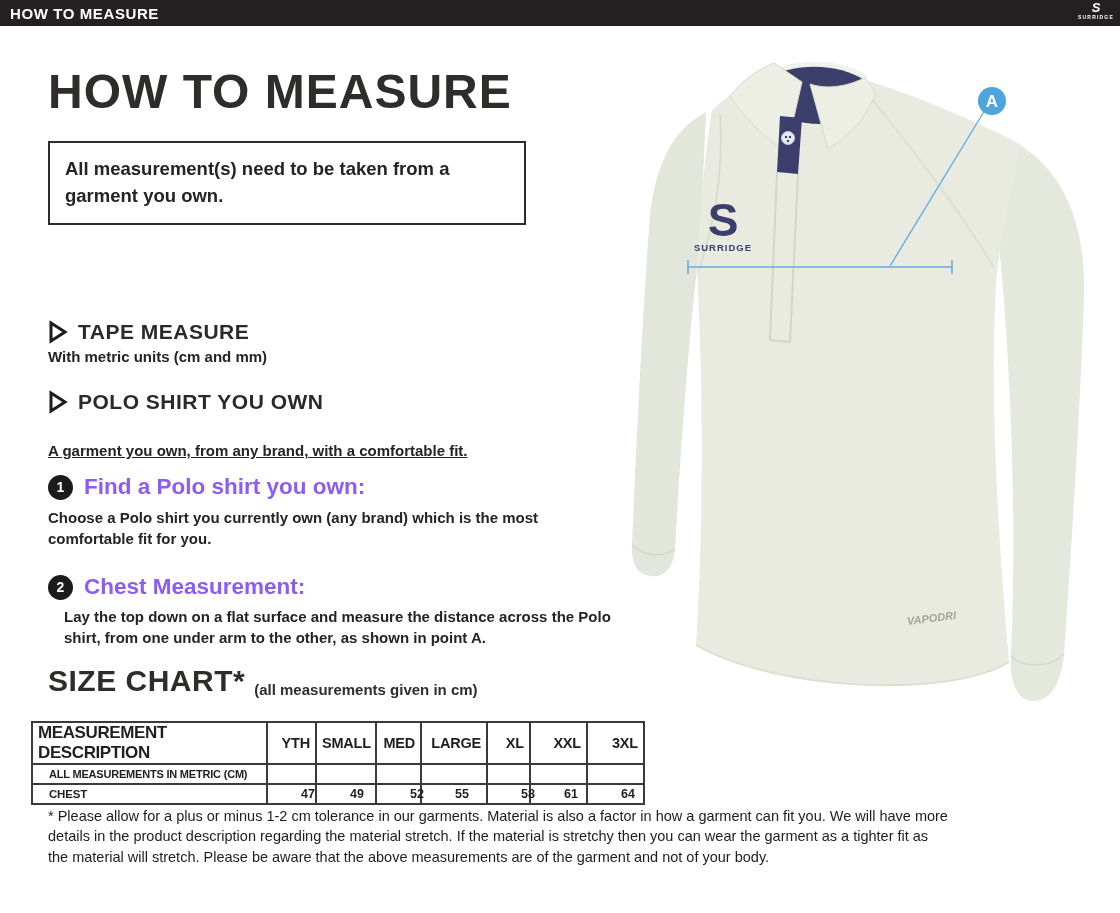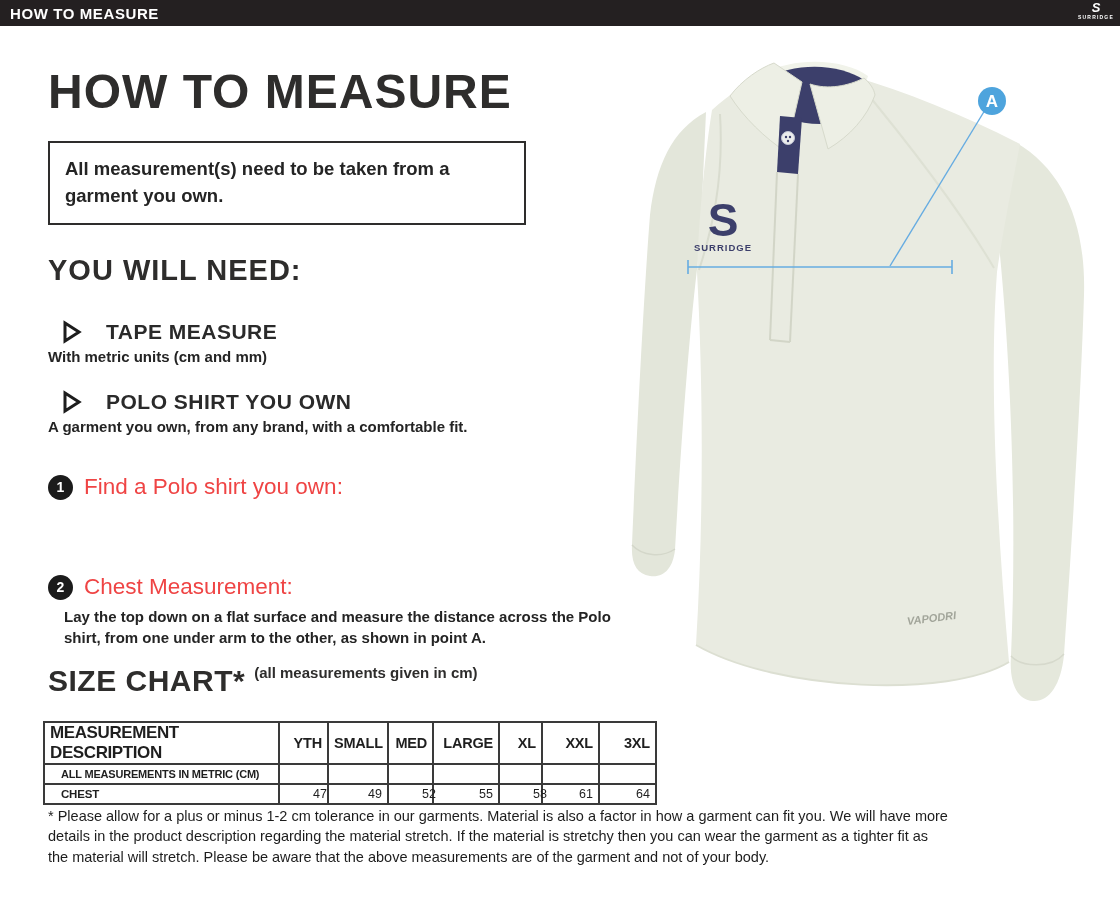--- a/index.html
+++ b/index.html
@@ -11,42 +11,42 @@
   .topbar-title { color:#ffffff; font-size:15px; font-weight:bold; letter-spacing:0.6px; padding-left:10px; }
   .topbar-logo { position:absolute; right:6px; top:1px; display:flex; flex-direction:column; align-items:center; line-height:1; }
   .topbar-logo .s-glyph { color:#ffffff; font-weight:bold; font-size:13px; font-style:italic; }
   .topbar-logo .brand { color:#ffffff; font-size:5px; font-weight:bold; letter-spacing:1.2px; margin-top:1px; }
 
   
   .h1 { position:absolute; left:48px; top:64px; font-size:48px; font-weight:bold; color:#2e2d2c; letter-spacing:1px; }
   .note-box { position:absolute; left:48px; top:141px; width:478px; border:2.5px solid #2e2d2c; padding:13px 15px; font-size:18.5px; font-weight:bold; color:#242424; line-height:1.45; }
   .ywn-heading { position:absolute; left:48px; top:254px; font-size:29px; font-weight:bold; color:#2e2d2c; letter-spacing:1px; }
 
-  .need-item { position:absolute; left:62px; display:flex; gap:24px; }
+  .need-item { position:absolute; left:48px; display:flex; gap:10px; }
   .need-item .label { font-size:21px; font-weight:bold; color:#2a2a2a; letter-spacing:0.5px; }
   .need-desc { position:absolute; left:48px; font-size:15px; font-weight:bold; color:#242424; }
   .tri-icon { width:20px; height:24px; display:block; }
 
   .step { position:absolute; left:48px; display:flex; align-items:center; gap:11px; }
   .step-circle { width:25px; height:25px; border-radius:50%; background:#1b1b1b; color:#ffffff; font-size:14px; font-weight:bold; display:flex; align-items:center; justify-content:center; }
-  .step-title { font-size:22.5px; font-weight:normal; color:#ef4444; }
+  .step-title { font-size:22.5px; font-weight:bold; color:#8b5cf6; }
   .step-desc { position:absolute; left:48px; width:558px; font-size:15px; font-weight:bold; color:#242424; line-height:1.43; }
 
-  .sc-heading { position:absolute; left:48px; top:664px; display:flex; align-items:flex-start; gap:9px; }
+  .sc-heading { position:absolute; left:48px; top:664px; display:flex; align-items:flex-end; gap:9px; }
   .sc-heading .main { font-size:30px; font-weight:bold; color:#2e2d2c; letter-spacing:0.5px; }
   .sc-heading .sub { font-size:15px; font-weight:bold; color:#2e2d2c; }
 
-  table.size-table { position:absolute; left:43px; top:721px; width:612px; border-collapse:collapse; table-layout:fixed; }
+  table.size-table { position:absolute; left:31px; top:721px; width:612px; border-collapse:collapse; table-layout:fixed; }
   .size-table th, .size-table td { border:2px solid #3a3a3a; padding:0 5px; color:#1f1f1f; }
   .size-table thead th { height:29px; font-size:14.5px; font-weight:bold; text-align:right; letter-spacing:-0.2px; }
   .size-table thead th.desc { font-size:17px; text-align:left; letter-spacing:-0.4px; }
   .size-table tbody tr { height:20px; }
   .size-table tbody td.rlabel { font-size:11px; font-weight:bold; text-align:left; letter-spacing:-0.2px;padding-left:16px; }
   .size-table tbody tr.chest td.rlabel { font-size:11.5px; }
-  .size-table tbody td.val { font-size:12.5px; text-align:right; font-weight:normal;padding-left:33px; }
+  .size-table tbody td.val { font-size:12.5px; text-align:left; font-weight:bold;padding-left:33px; }
 
   .footnote { position:absolute; left:48px; top:806px; width:900px; font-size:14.5px; color:#1d1d1d; line-height:1.4; }
 
   .shirt-wrap { position:absolute; left:620px; top:50px; width:500px; height:670px; }
   svg text { font-family:"Liberation Sans", sans-serif; }
 </style>
 </head>
 <body>
 
 <div class="canvas">
@@ -56,42 +56,42 @@
     <span class="topbar-logo">
       <span class="s-glyph">S</span>
       <span class="brand">SURRIDGE</span>
     </span>
   </div>
 
   <div class="h1">HOW TO MEASURE</div>
 
   <div class="note-box">All measurement(s) need to be taken from a garment you own.</div>
 
-  <div class="ywn-heading">YOU WILL NEED:</div>
 
   <div class="need-item" style="top:320px;">
     <svg class="tri-icon" viewBox="0 0 20 24">
       <polygon points="3,3 17,12 3,21" fill="none" stroke="#1d1d1d" stroke-width="3" stroke-linejoin="miter"></polygon>
     </svg>
     <span class="label">TAPE MEASURE</span>
   </div>
   <div class="need-desc" style="top:348px;">With metric units (cm and mm)</div>
 
   <div class="need-item" style="top:390px;">
     <svg class="tri-icon" viewBox="0 0 20 24">
       <polygon points="3,3 17,12 3,21" fill="none" stroke="#1d1d1d" stroke-width="3" stroke-linejoin="miter"></polygon>
     </svg>
     <span class="label">POLO SHIRT YOU OWN</span>
   </div>
-  <div class="need-desc" style="top:418px;">A garment you own, from any brand, with a comfortable fit.</div>
+  <div class="need-desc" style="top:442px;text-decoration:underline;">A garment you own, from any brand, with a comfortable fit.</div>
 
   <div class="step" style="top:474px;">
     <span class="step-circle">1</span>
     <span class="step-title">Find a Polo shirt you own:</span>
   </div>
+  <div class="step-desc" style="top:507px;">Choose a Polo shirt you currently own (any brand) which is the most comfortable fit for you.</div>
 
   <div class="step" style="top:574px;">
     <span class="step-circle">2</span>
     <span class="step-title">Chest Measurement:</span>
   </div>
   <div class="step-desc" style="top:606px;margin-left:16px;">Lay the top down on a flat surface and measure the distance across the Polo shirt, from one under arm to the other, as shown in point A.</div>
 
   <div class="sc-heading">
     <span class="main">SIZE CHART*</span>
     <span class="sub">(all measurements given in cm)</span>

